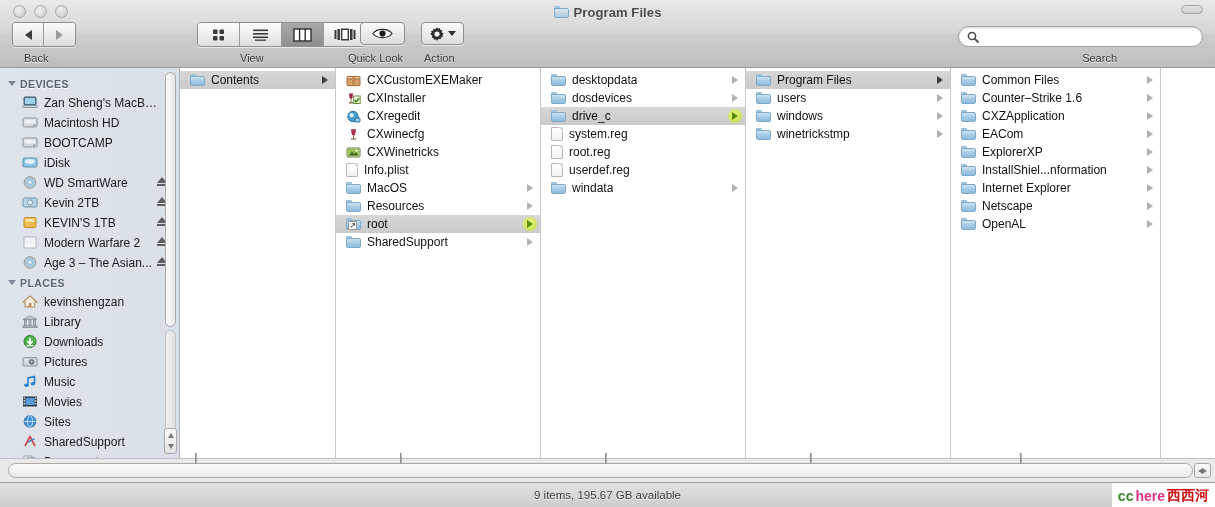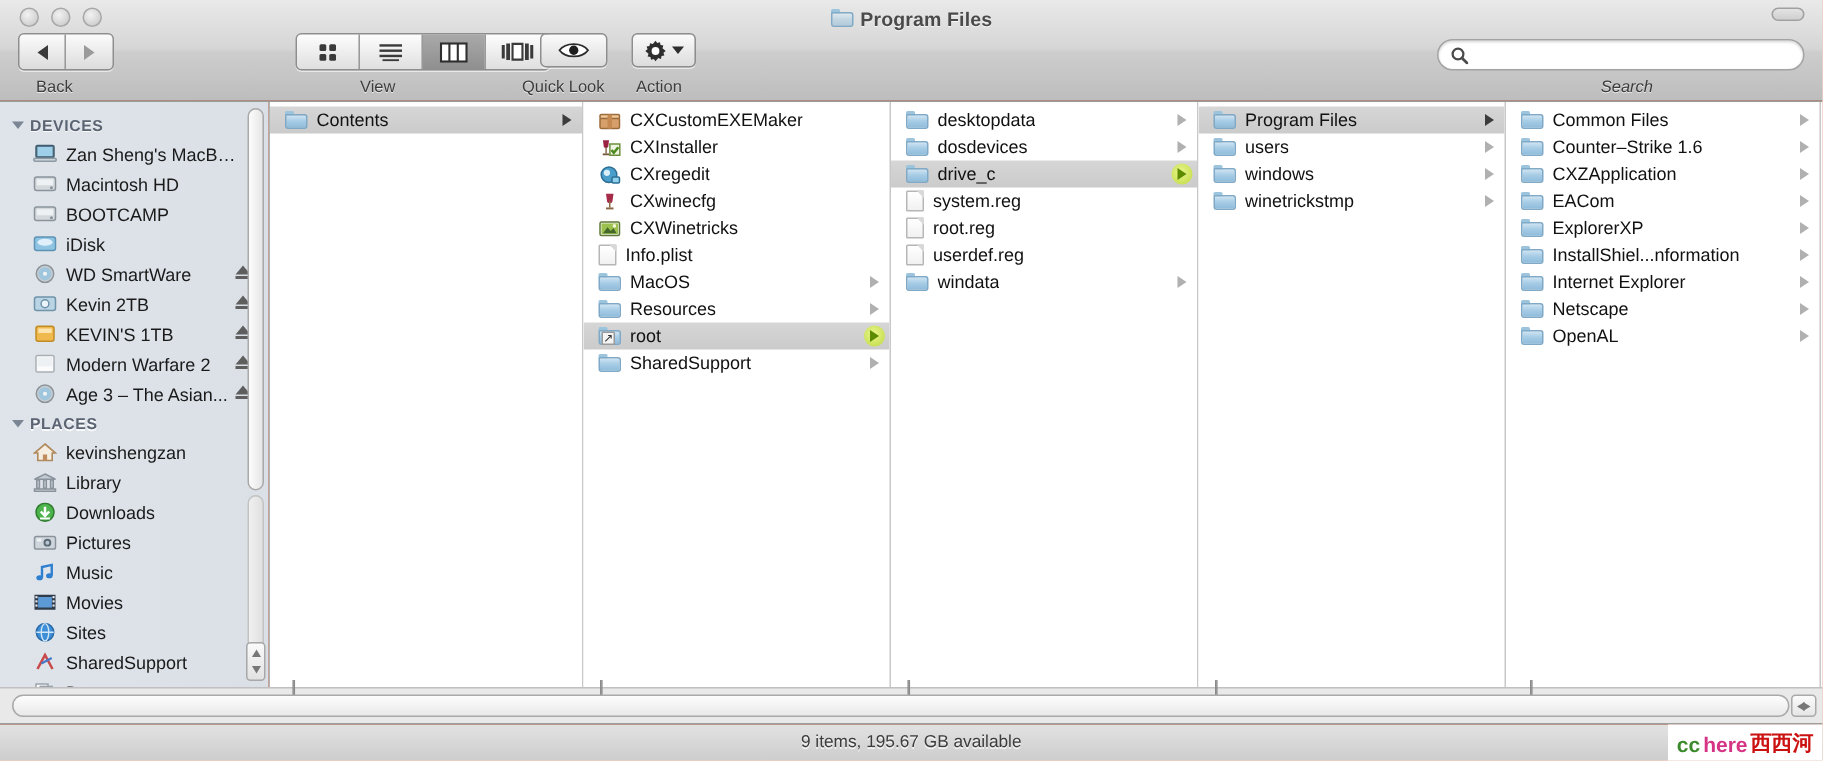--- a/index.html
+++ b/index.html
@@ -255,21 +255,21 @@
     </div>
     <div class="tb-label" style="left:424px;">Action</div>
 
     <div id="searchbox">
       <svg width="12" height="12" viewBox="0 0 12 12">
         <circle cx="5" cy="5" r="3.6" fill="none" stroke="#4a4a4a" stroke-width="1.5"></circle>
         <line x1="7.8" y1="7.8" x2="11" y2="11" stroke="#4a4a4a" stroke-width="1.8" stroke-linecap="round"></line>
       </svg>
       <input type="text" value="" placeholder="" style="">
     </div>
-    <div class="tb-label" style="right:113px;font-style:italic;">Search</div>
+    <div class="tb-label" style="right:98px;">Search</div>
   </div>
 
   <div id="body">
 
     <div id="sidebar">
       <div id="sidebar-sections">
           <div class="side-head"><span class="disc"></span><span>DEVICES</span></div>
           <div class="side-item">
             <span class="ic">
               <span style="position:absolute;left:0;top:0;"><svg width="16" height="13" viewBox="0 0 16 13">
@@ -479,21 +479,21 @@
         <div id="side-thumb"></div>
         <div id="side-track"></div>
       </div>
       <div id="side-arrows">
         <span class="up"></span>
         <span class="dn"></span>
       </div>
     </div>
 
     <div id="columns">
-        <div class="col" style="width: 209px;">
+        <div class="col" style="width: 156px;">
           <div class="row sel-grey">
             <span class="fold">
               <i class="tab"></i>
               <i class="body"></i>
             </span>
             <span class="name">Contents</span>
             <span class="arrow dark"></span>
           </div>
         </div>
         <div class="col" style="width: 205px;">

